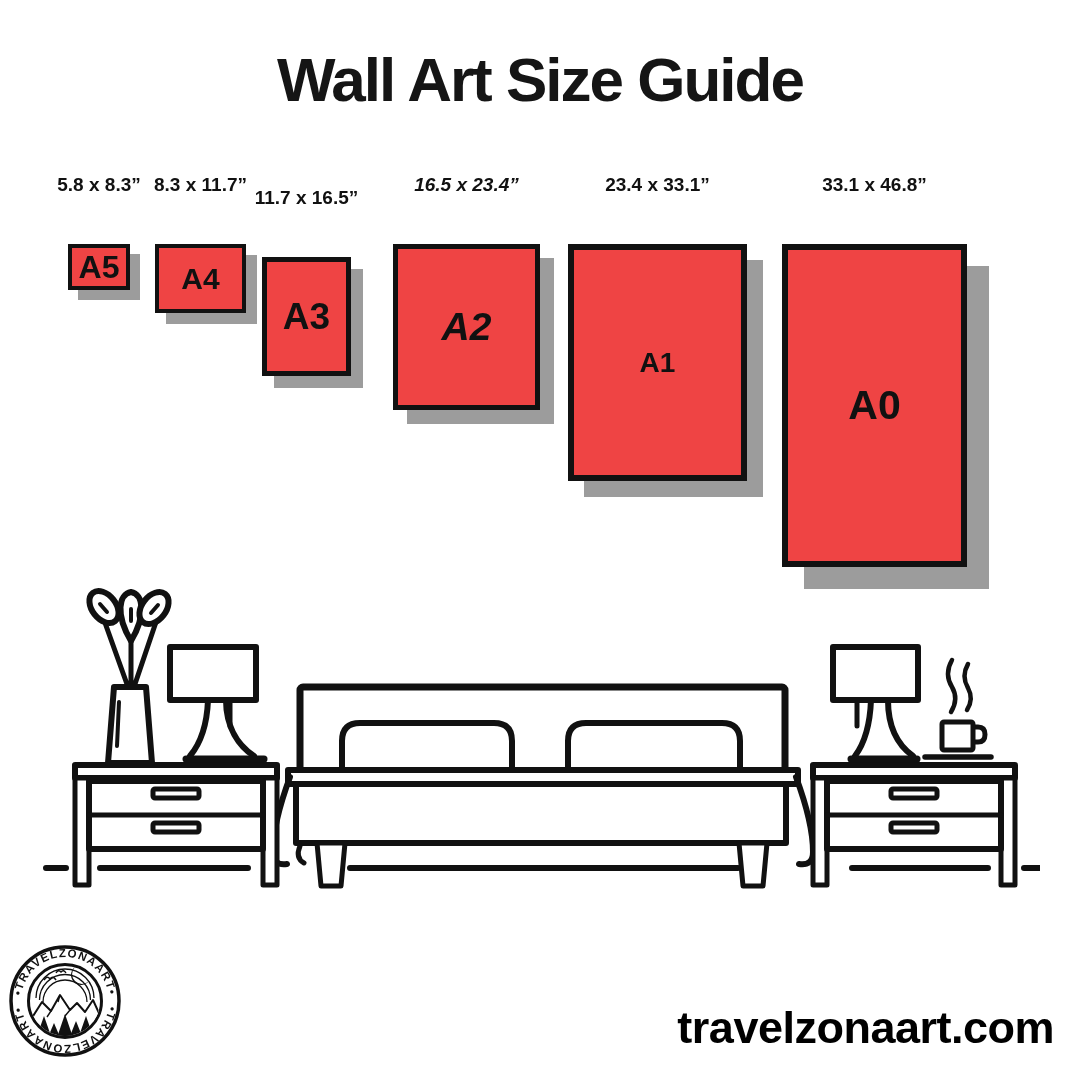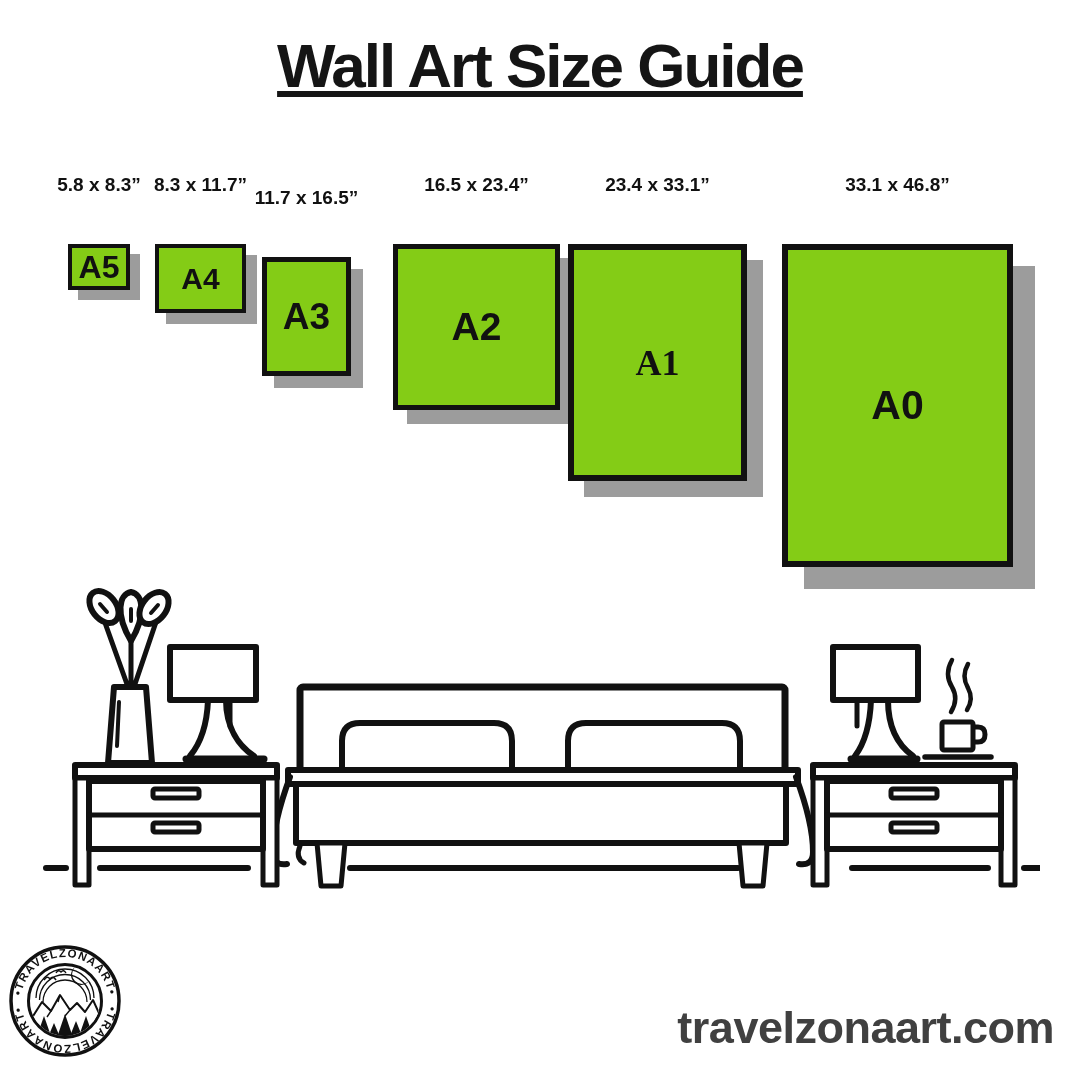--- a/index.html
+++ b/index.html
@@ -2,52 +2,52 @@
 <html><head>
 <meta charset="utf-8">
 <style>
   html,body{margin:0;padding:0;}
   body{
     width:1080px;height:1080px;background:#ffffff;position:relative;overflow:hidden;
     font-family:"Liberation Sans",sans-serif;color:#111;
     -webkit-font-smoothing:antialiased;
   }
   .title{
-    position:absolute;left:0;right:0;top:30px;margin:0;
-    text-align:center;font-size:62px;font-weight:800;letter-spacing:-2px;color:#151515;text-decoration:underline;
+    position:absolute;left:0;right:0;top:44px;margin:0;
+    text-align:center;font-size:62px;font-weight:800;letter-spacing:-2px;color:#151515;
   }
   
   .fw{position:absolute;}
   .fw .dim{
     position:absolute;top:-29px;left:50%;transform:translateX(-50%);
     white-space:nowrap;font-weight:bold;font-size:19px;color:#111;
   }
   .fw .paper{
-    position:absolute;inset:0;background:#84cc16;border:4px solid #111;
+    position:absolute;inset:0;background:#ef4444;border:4px solid #111;
     display:flex;align-items:center;justify-content:center;
     font-weight:bold;color:#111;box-sizing:border-box;margin-top:41px;
   }
   .pos-a5{left:68px;top:203px;width:62px;height:87px;}
   .pos-a5 .paper{border-width:4px;box-shadow:10px 10px 0 #9c9c9c;font-size:32px;}
   .pos-a4{left:155px;top:203px;width:91px;height:110px;text-align:center;}
   .pos-a4 .paper{border-width:4px;box-shadow:11px 11px 0 #9c9c9c;font-size:30px;}
   .pos-a3{left:262px;top:216px;width:89px;height:160px;}
   .pos-a3 .paper{border-width:5px;box-shadow:12px 12px 0 #9c9c9c;font-size:37px;}
-  .pos-a2{left:393px;top:203px;width:167px;height:207px;}
+  .pos-a2{left:393px;top:203px;width:147px;height:207px;font-style:italic;}
   .pos-a2 .paper{border-width:5px;box-shadow:14px 14px 0 #9c9c9c;font-size:39px;}
   .pos-a1{left:568px;top:203px;width:179px;height:278px;}
-  .pos-a1 .paper{border-width:6px;box-shadow:16px 16px 0 #9c9c9c;font-size:36px;font-family:Liberation Serif, serif;}
-  .pos-a0{left:782px;top:203px;width:231px;height:364px;text-align:right;}
+  .pos-a1 .paper{border-width:6px;box-shadow:16px 16px 0 #9c9c9c;font-size:28px;}
+  .pos-a0{left:782px;top:203px;width:185px;height:364px;text-align:right;}
   .pos-a0 .paper{border-width:6px;box-shadow:22px 22px 0 #9c9c9c;font-size:41px;}
   
   .scene{position:absolute;left:40px;top:580px;}
   .logo{position:absolute;left:4px;top:940px;}
   .website{
     position:absolute;right:26px;top:1002px;margin:0;
-    font-size:45px;font-weight:800;letter-spacing:-0.5px;color:#404040;white-space:nowrap;
+    font-size:45px;font-weight:800;letter-spacing:-0.5px;color:#000000;white-space:nowrap;
   }
 </style>
 </head>
 <body>
 
 <h1 class="title">Wall Art Size Guide</h1>
 
 <div>
 
   <div class="fw pos-a5">

